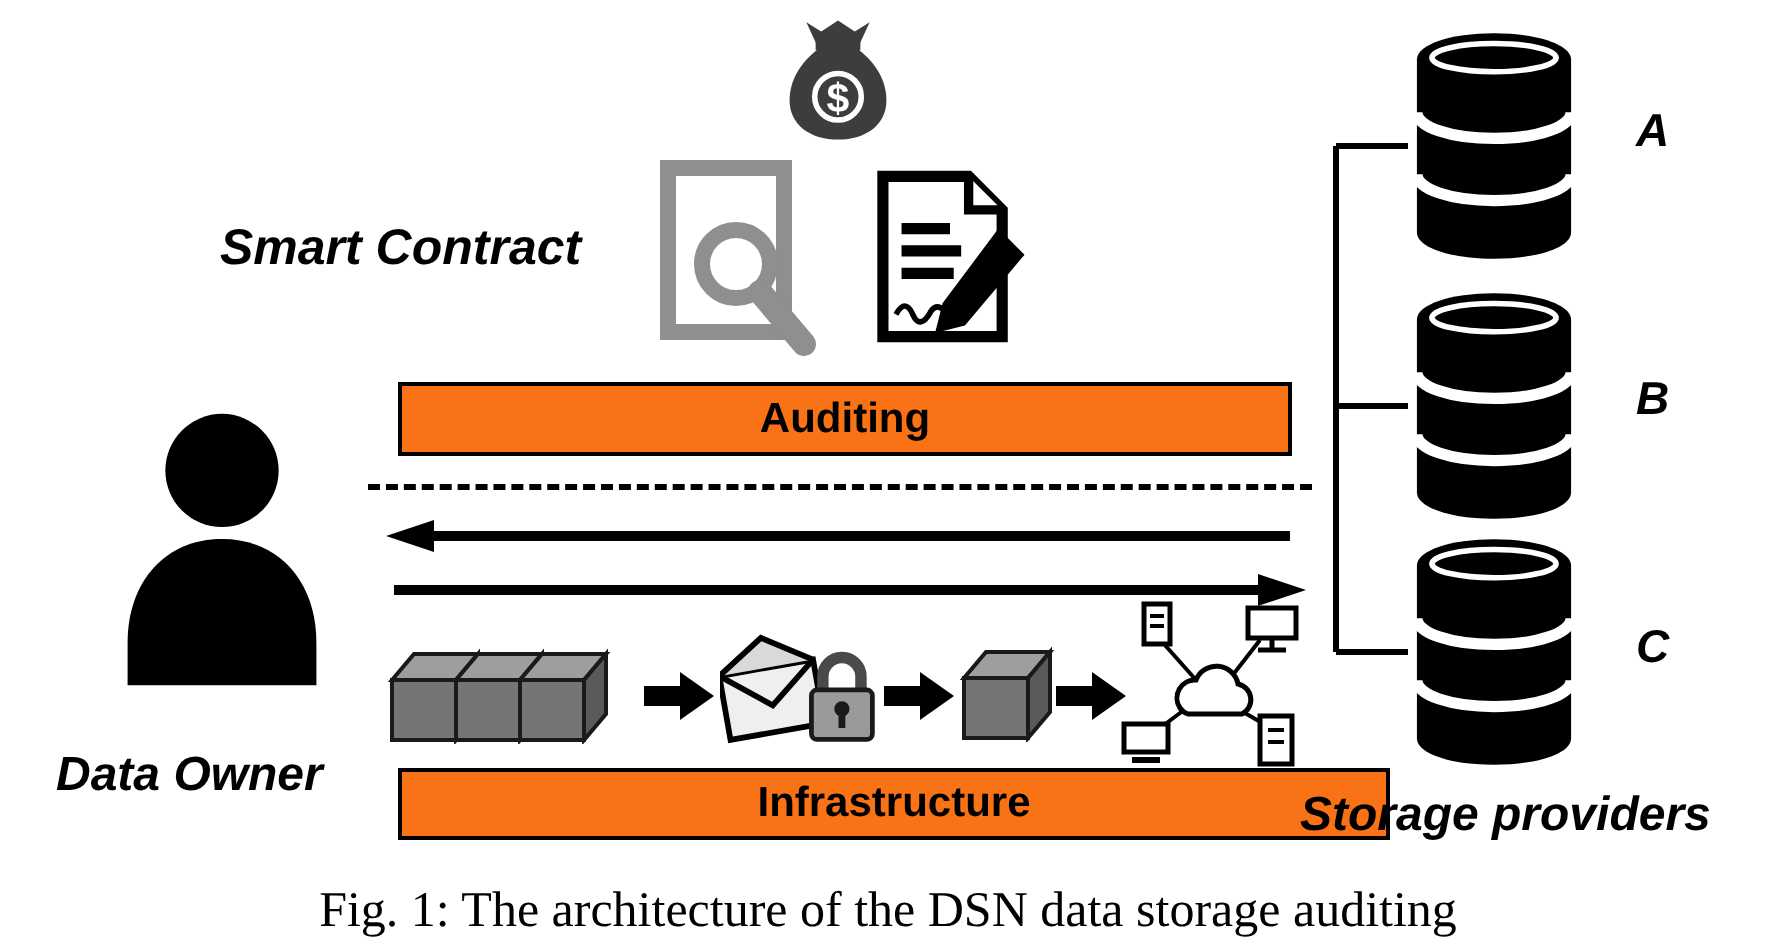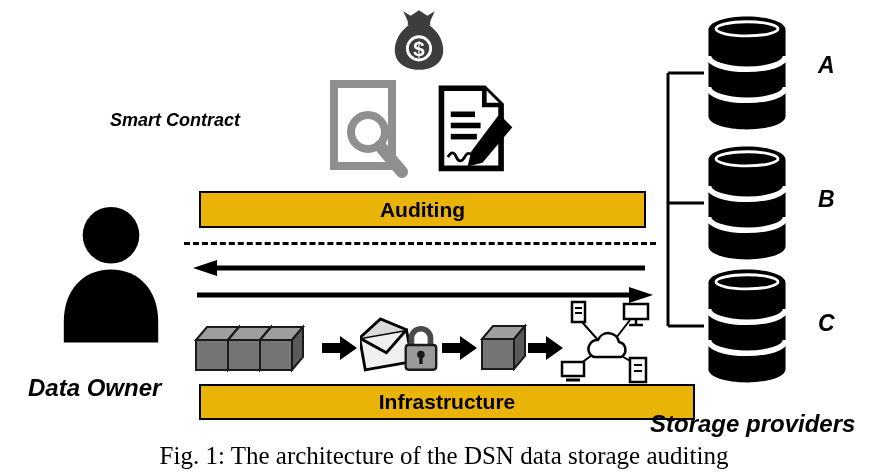--- a/index.html
+++ b/index.html
@@ -17,21 +17,21 @@
   .abs { position: absolute; }
   svg { display: block; width: 100%; height: 100%; }
   .label {
     font-weight: bold;
     font-style: italic;
     color: #000;
     white-space: nowrap;
   }
   .frame-box {
     border: 2px solid #000;
-    background: #eab308;
+    background: #f97316;
     display: flex;
     align-items: center;
     justify-content: center;
     font-weight: bold;
     font-size: 21px;
     color: #000;
   }
   .dashed-line {
     border-top: 3px dashed #000;
     height: 0;
@@ -53,21 +53,21 @@
   <div class="abs" style="left:392px; top:8px; width:54px; height:64px;">
     <svg viewBox="0 0 58 68">
       <polygon points="18,16 12,3 20,8 29,2 38,8 46,3 40,16" fill="#3d3d3d"></polygon>
       <rect x="17" y="12" width="24" height="6" fill="#3d3d3d"></rect>
       <path d="M19 17 H39 C50 25 55 35 55 45 C55 58 44 66 29 66 C14 66 3 58 3 45 C3 35 8 25 19 17 Z" fill="#3d3d3d"></path>
       <circle cx="29" cy="43" r="12.5" fill="none" stroke="#fff" stroke-width="3"></circle>
       <text x="29" y="51" text-anchor="middle" font-size="22" font-weight="bold" fill="#fff">$</text>
     </svg>
   </div>
 
-  <div class="abs label" style="left:110px; top:110px; font-size:18px;">Smart Contract</div>
+  <div class="abs label" style="left:110px; top:110px; font-size:25px;">Smart Contract</div>
 
   <div class="abs" style="left:326px; top:80px; width:92px; height:100px;">
     <svg viewBox="0 0 92 100">
       <rect x="8" y="4" width="58" height="82" fill="#fff" stroke="#8f8f8f" stroke-width="8"></rect>
       <circle cx="42" cy="52" r="17" fill="none" stroke="#8f8f8f" stroke-width="8"></circle>
       <line x1="54" y1="66" x2="76" y2="92" stroke="#8f8f8f" stroke-width="12" stroke-linecap="round"></line>
     </svg>
   </div>
 
   <div class="abs" style="left:434px; top:82px; width:82px; height:100px;">
@@ -189,21 +189,21 @@
       <rect x="72" y="58" width="16" height="24" fill="#fff" stroke="#000" stroke-width="2.5"></rect>
       <line x1="76" y1="65" x2="84" y2="65" stroke="#000" stroke-width="2"></line>
       <line x1="76" y1="71" x2="84" y2="71" stroke="#000" stroke-width="2"></line>
     </svg>
   </div>
 
   <div class="abs frame-box" style="left:199px; top:384px; width:496px; height:36px;">
     <span>Infrastructure</span>
   </div>
 
-  <div class="abs label" style="left:650px; top:394px; font-size:24px;margin-top:16px;">Storage providers</div>
+  <div class="abs label" style="left:650px; top:394px; font-size:24px;">Storage providers</div>
 
   <div class="abs" style="left:658px; top:60px; width:46px; height:280px;">
     <svg viewBox="0 0 46 280">
       <line x1="10" y1="13" x2="10" y2="266" stroke="#000" stroke-width="3"></line>
       <line x1="10" y1="13" x2="46" y2="13" stroke="#000" stroke-width="3"></line>
       <line x1="10" y1="143" x2="46" y2="143" stroke="#000" stroke-width="3"></line>
       <line x1="10" y1="266" x2="46" y2="266" stroke="#000" stroke-width="3"></line>
     </svg>
   </div>
 

